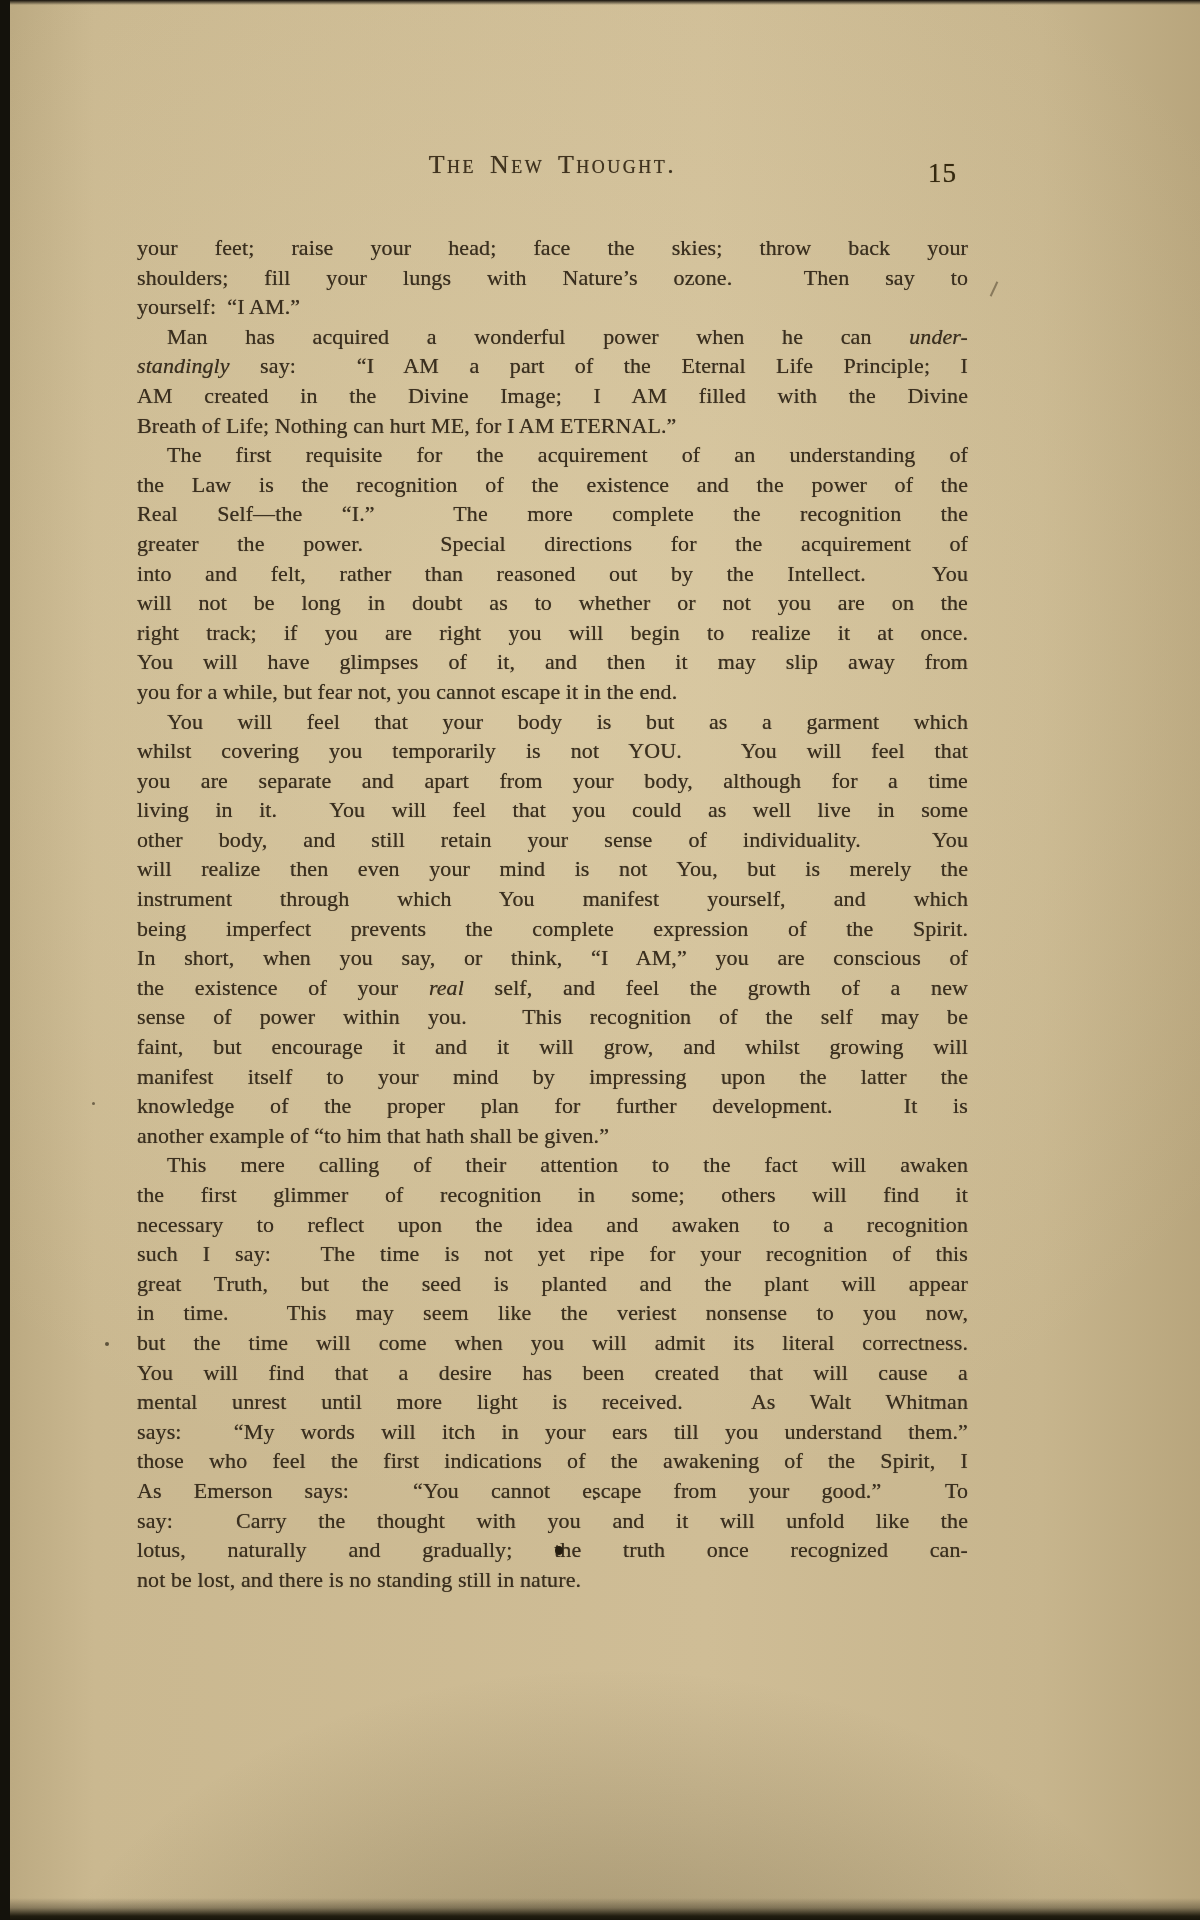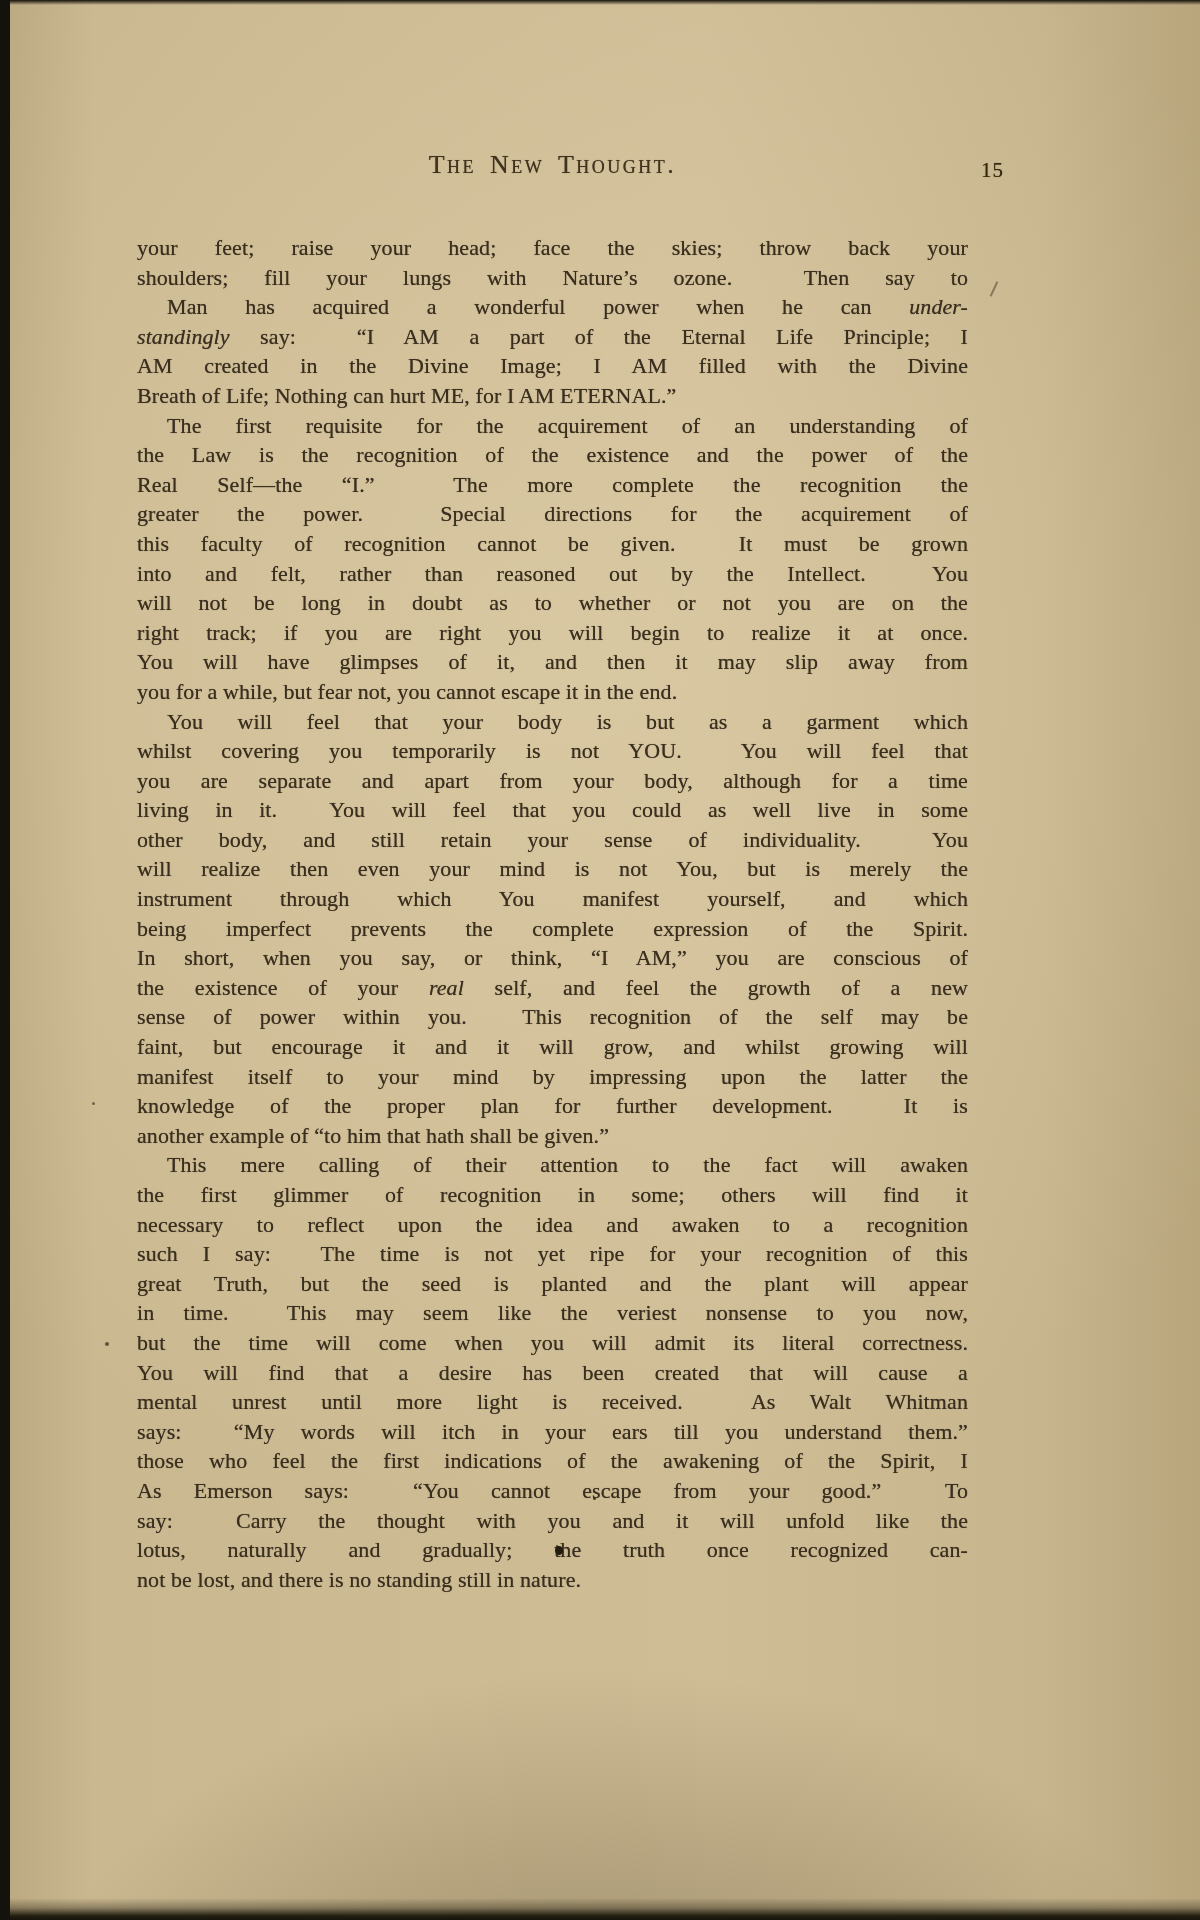--- a/index.html
+++ b/index.html
@@ -28,23 +28,23 @@
   .running-title {
     text-align:center;
     font-variant:small-caps;
     font-size:26px;
     letter-spacing:2.5px;
     word-spacing:5px;
     color:#40331f;
     text-shadow:0 0 0.7px rgba(64,51,31,0.8);
   }
   .page-number {
-    position:absolute; top:158px; left:896px; width:98px;
-    text-align:right;
-    font-size:21px;
+    position:absolute; top:158px; left:918px; width:98px;
+    text-align:left;
+    font-size:27px;
     color:#35290f;
     letter-spacing:1px;
     text-shadow:0 0 0.7px rgba(53,41,15,0.8);
   }
   .text-block {
     position:absolute; left:127px; top:233px; width:831px;
     font-size:22px;
     line-height:29.6px;
     letter-spacing:0.1px;
     text-shadow:0 0 0.7px rgba(58,47,31,0.75);
@@ -73,33 +73,33 @@
   <div class="page-header">
     <div class="running-title">The New Thought.</div>
   </div>
 
   <div class="page-number">15</div>
 
   <div class="text-block">
       <div>
         <div class="line"><span class="line-inner"><span>your feet; raise your head; face the skies; throw back your</span></span></div>
         <div class="line"><span class="line-inner"><span>shoulders; fill your lungs with Nature’s ozone.  Then say to</span></span></div>
+        <div class="line last"><span class="line-inner"><span>yourself:  “I AM.”</span></span></div>
       </div>
       <div>
         <div class="line indent"><span class="line-inner"><span>Man has acquired a wonderful power when he can </span><em>under-</em></span></div>
         <div class="line"><span class="line-inner"><em>standingly</em><span> say:  “I AM a part of the Eternal Life Principle; I</span></span></div>
         <div class="line"><span class="line-inner"><span>AM created in the Divine Image; I AM filled with the Divine</span></span></div>
         <div class="line last"><span class="line-inner"><span>Breath of Life; Nothing can hurt ME, for I AM ETERNAL.”</span></span></div>
       </div>
       <div>
         <div class="line indent"><span class="line-inner"><span>The first requisite for the acquirement of an understanding of</span></span></div>
         <div class="line"><span class="line-inner"><span>the Law is the recognition of the existence and the power of the</span></span></div>
         <div class="line"><span class="line-inner"><span>Real Self—the “I.”  The more complete the recognition the</span></span></div>
         <div class="line"><span class="line-inner"><span>greater the power.  Special directions for the acquirement of</span></span></div>
-        <div class="line"><span class="line-inner"><span>this faculty of recognition cannot be given.  It must be grown</span></span></div>
         <div class="line"><span class="line-inner"><span>into and felt, rather than reasoned out by the Intellect.  You</span></span></div>
         <div class="line"><span class="line-inner"><span>will not be long in doubt as to whether or not you are on the</span></span></div>
         <div class="line"><span class="line-inner"><span>right track; if you are right you will begin to realize it at once.</span></span></div>
         <div class="line"><span class="line-inner"><span>You will have glimpses of it, and then it may slip away from</span></span></div>
         <div class="line last"><span class="line-inner"><span>you for a while, but fear not, you cannot escape it in the end.</span></span></div>
       </div>
       <div>
         <div class="line indent"><span class="line-inner"><span>You will feel that your body is but as a garment which</span></span></div>
         <div class="line"><span class="line-inner"><span>whilst covering you temporarily is not YOU.  You will feel that</span></span></div>
         <div class="line"><span class="line-inner"><span>you are separate and apart from your body, although for a time</span></span></div>

